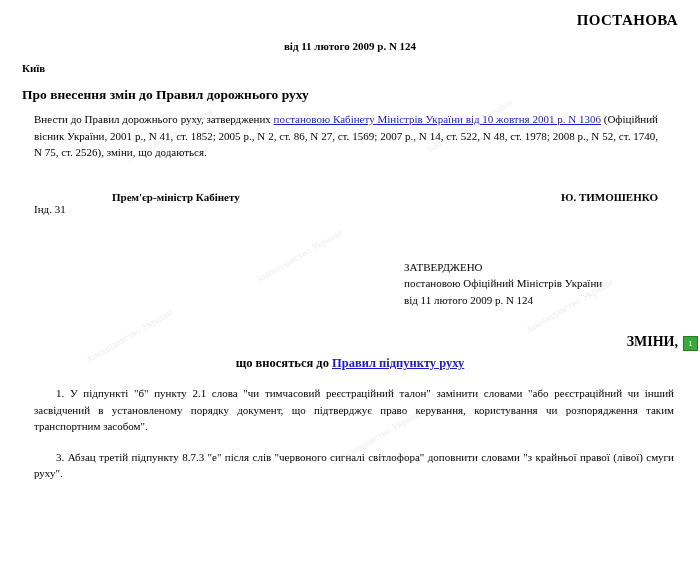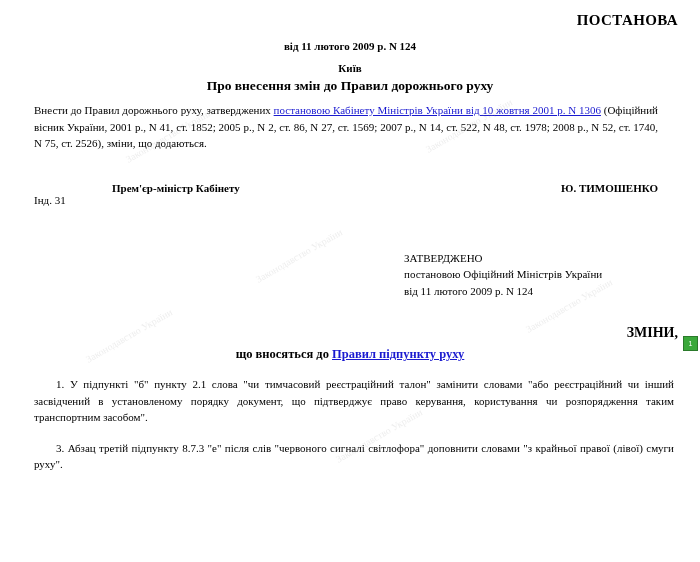--- a/index.html
+++ b/index.html
@@ -28,30 +28,29 @@
     font-size: 15px;
     letter-spacing: 0.4px;
   }
   .doc-date {
     text-align: center;
     font-weight: bold;
     font-size: 11px;
     margin-top: 11px;
   }
   .doc-city {
-    text-align: center;
+    text-align: left;
     font-weight: bold;
     font-size: 11px;
     margin-top: 10px;
   }
   .doc-subject {
-    text-align: center;
     font-weight: bold;
     font-size: 13.5px;
-    margin-top: 4px;
+    margin-top: 13px;
   }
   .lead {
     margin-top: 16px;
     margin-left: 12px;
     font-size: 11px;
   }
   .body-para {
     margin-top: 8px;
     margin-left: 12px;
     margin-right: 20px;

